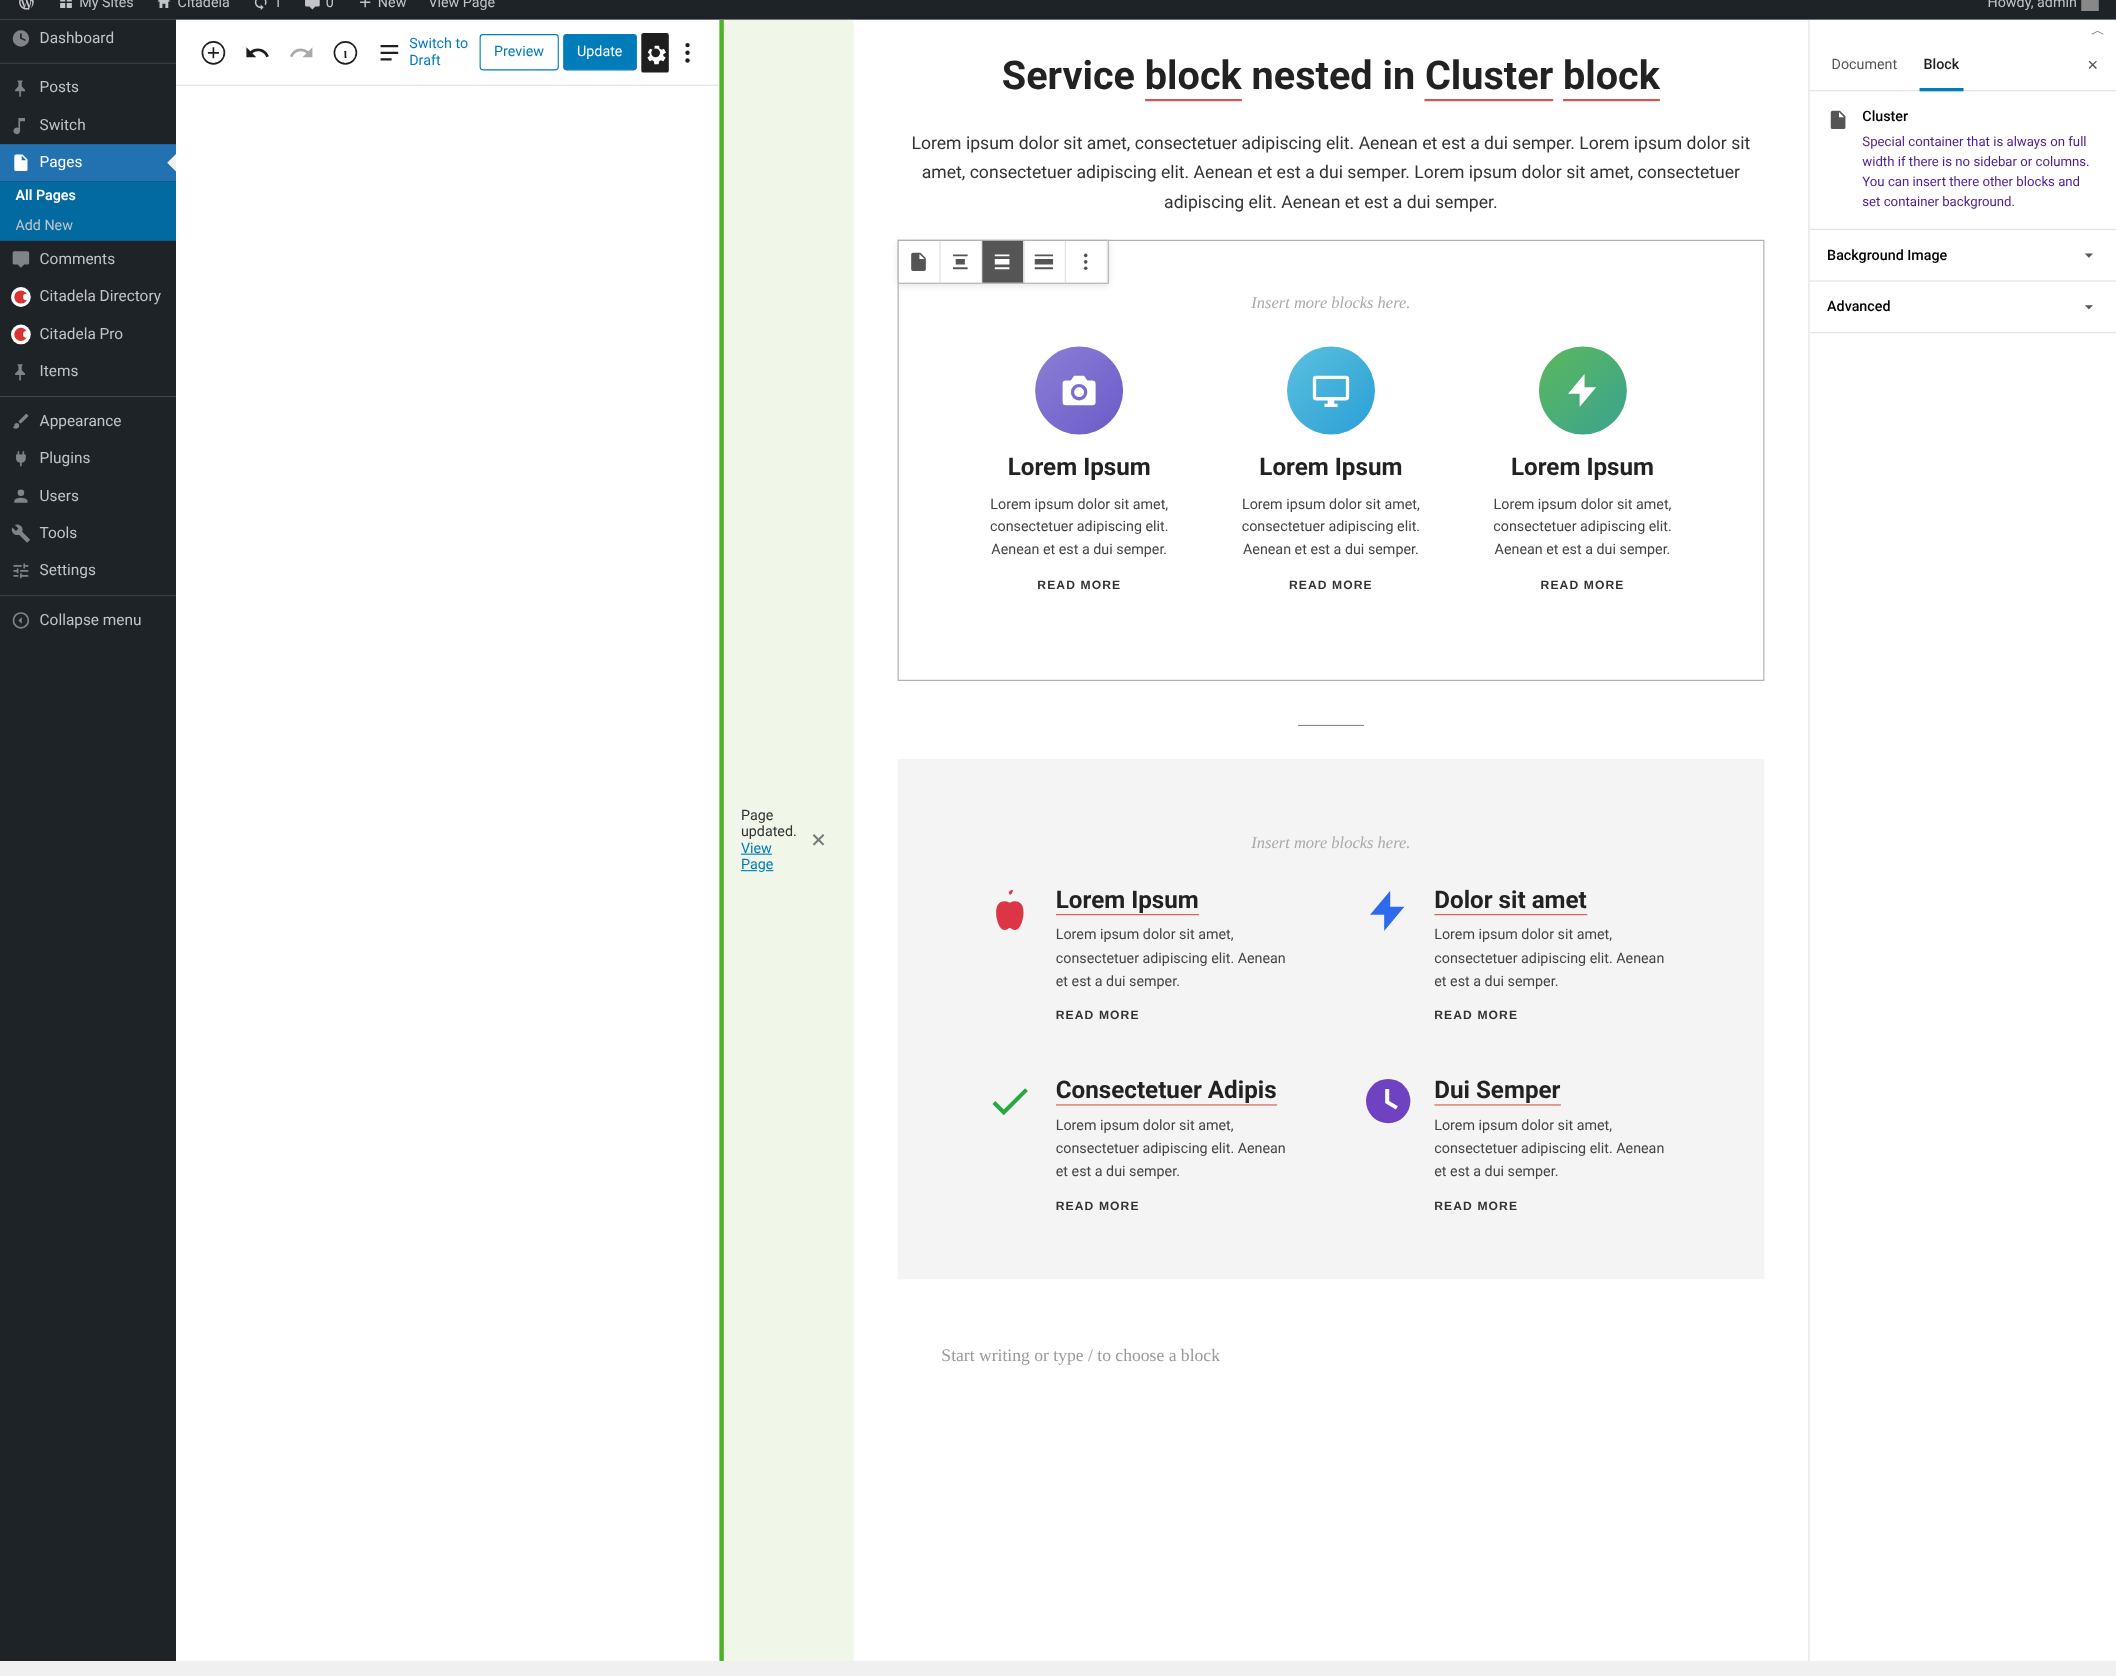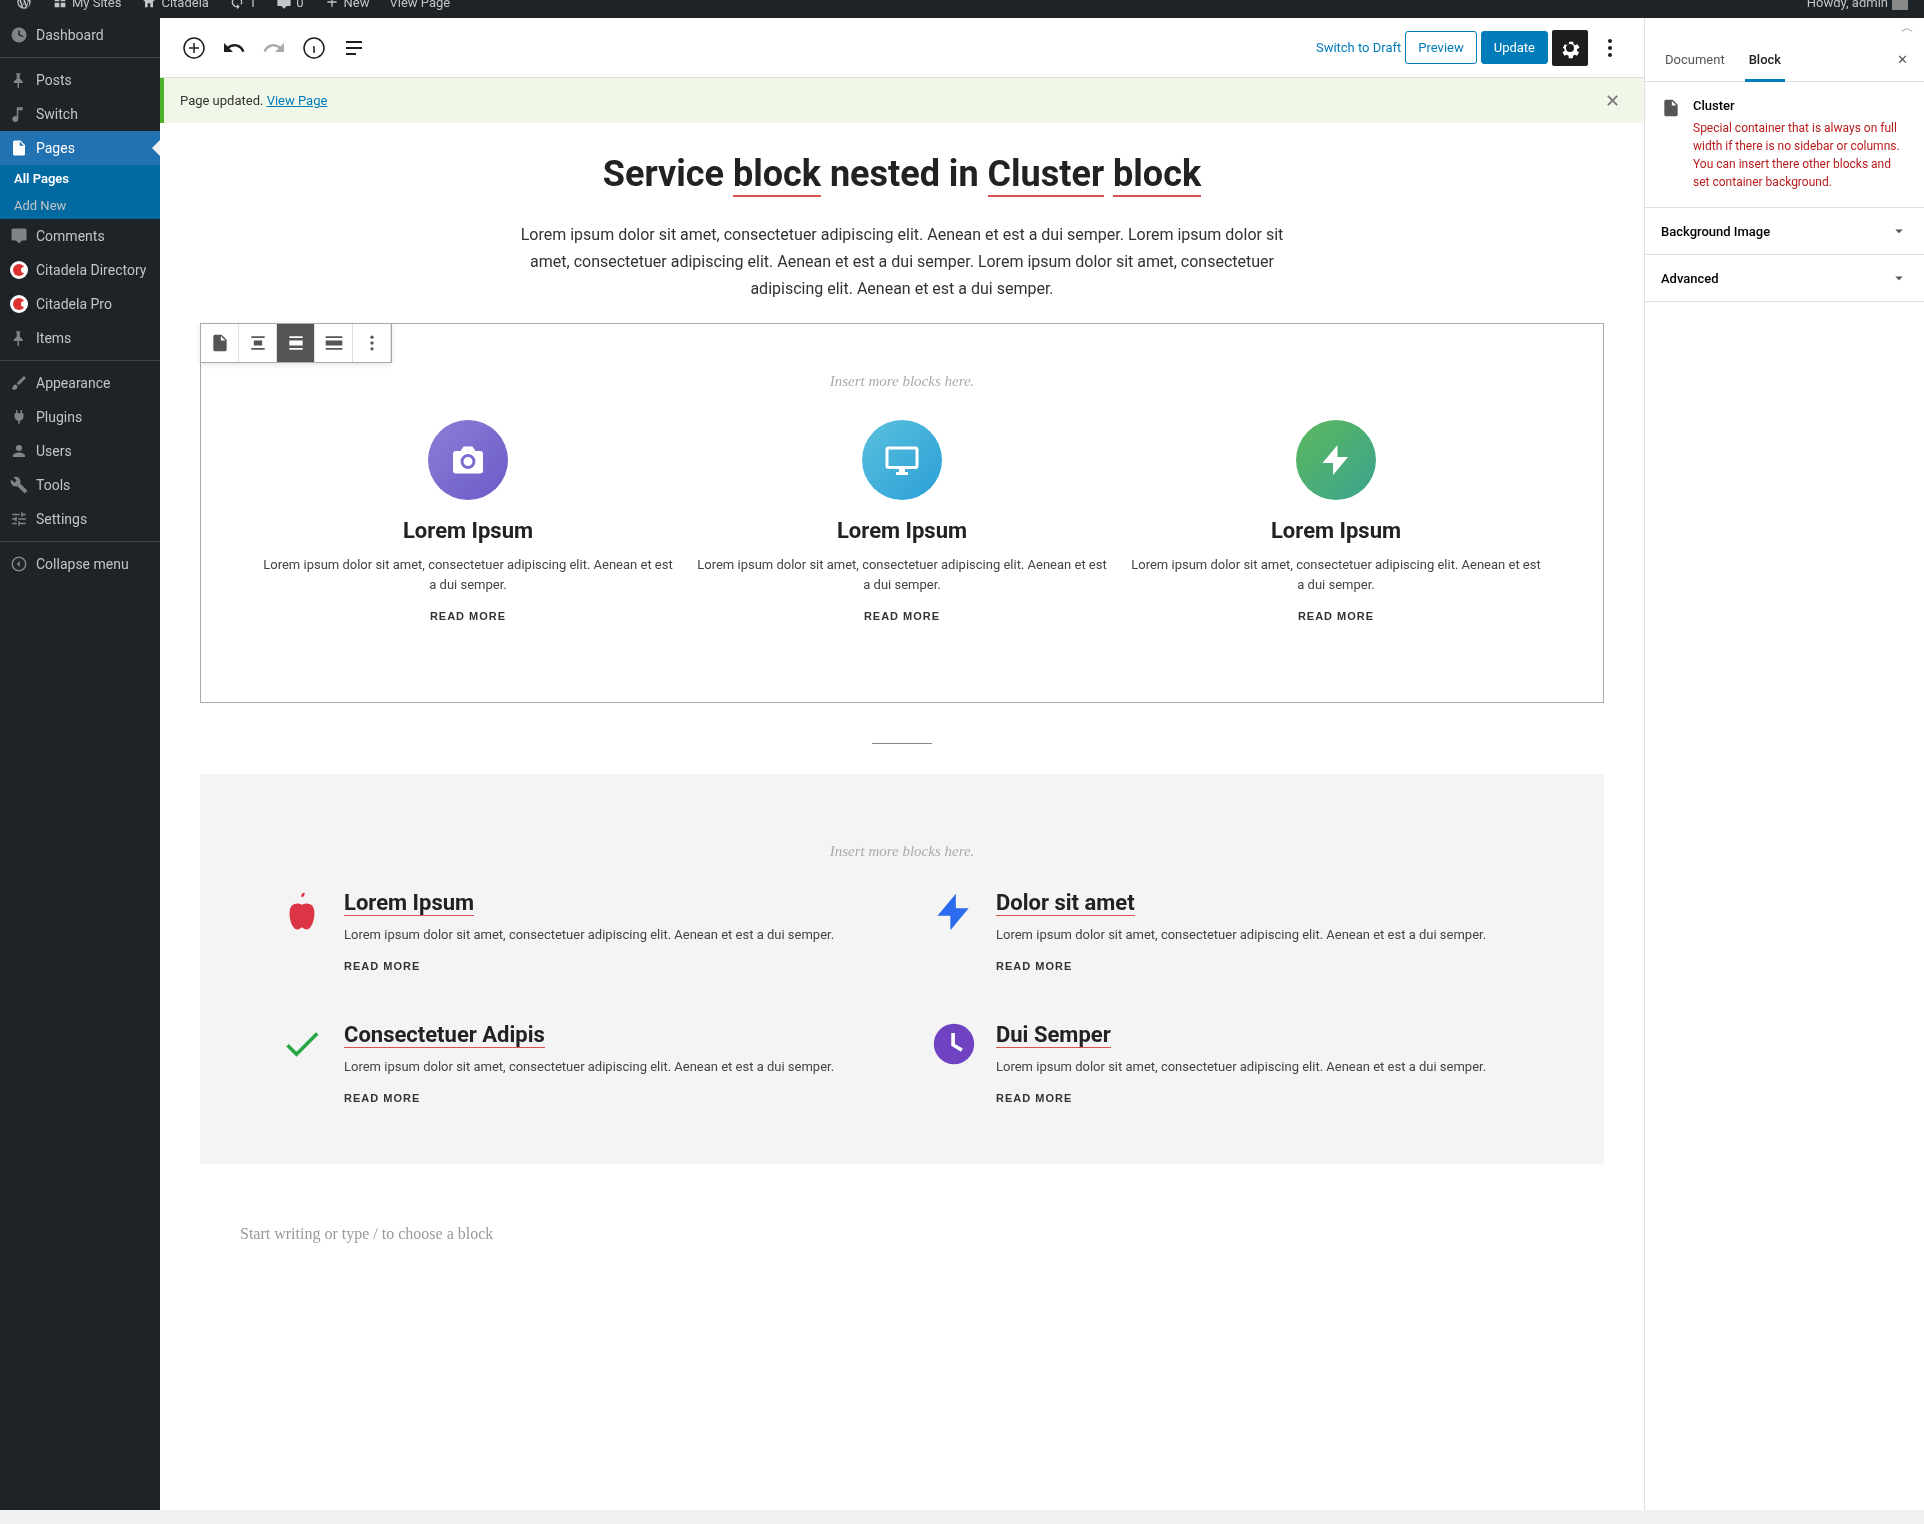--- a/index.html
+++ b/index.html
@@ -19,21 +19,21 @@
 .menu-item.active svg{opacity:1}
 .submenu{background:#0369a1}
 .submenu-item{padding:6px 12px 6px 14px;font-size:13px;cursor:pointer;color:#c3c4c7}
 .submenu-item.active{color:#fff;font-weight:600}
 .menu-sep{border-top:1px solid #3c434a;margin:5px 0}
 .cd-icon{width:18px;height:18px;border-radius:50%;background:#fff;display:flex;align-items:center;justify-content:center}
 .cd-icon-inner{width:12px;height:12px;border-radius:50%;background:#dc3232;position:relative}
 .cd-icon-inner::after{content:"";position:absolute;right:-2px;top:3px;width:6px;height:6px;background:#fff;border-radius:50%}
 
 .main{flex:1;display:flex;background:#fff;overflow:hidden}
-.editor{flex:1;display:flex;flex-direction:column;overflow:auto}
+.editor{flex:1;display:flex;flex-direction:row;overflow:auto}
 .toolbar{height:60px;border-bottom:1px solid #e0e0e0;display:flex;align-items:center;justify-content:space-between;padding:0 16px}
 .toolbar-left,.toolbar-right{display:flex;align-items:center;gap:4px}
 .tb-btn{width:36px;height:36px;display:flex;align-items:center;justify-content:center;cursor:pointer;border-radius:2px}
 .tb-btn svg{width:24px;height:24px;fill:#1e1e1e}
 .tb-btn.dim svg{fill:#aaa}
 .link{color:#007cba;font-size:13px;cursor:pointer}
 .btn{padding:8px 12px;font-size:13px;border-radius:3px;cursor:pointer;border:1px solid #007cba}
 .btn-secondary{background:#fff;color:#007cba}
 .btn-primary{background:#007cba;color:#fff}
 .tb-btn.active{background:#1e1e1e}
@@ -89,21 +89,21 @@
 .settings-header{display:flex;align-items:center;justify-content:flex-end;height:20px;padding-right:10px}
 .collapse{cursor:pointer;color:#777}
 .tabs{display:flex;border-bottom:1px solid #e0e0e0;padding:0 16px;gap:16px}
 .tab{padding:14px 4px;cursor:pointer;color:#555;position:relative}
 .tab.active{color:#1e1e1e;font-weight:500}
 .tab.active::after{content:"";position:absolute;bottom:-1px;left:0;right:0;height:3px;background:#007cba}
 .tab-close{margin-left:auto;cursor:pointer;padding:14px 0;color:#555}
 .panel-info{padding:16px;display:flex;gap:12px;border-bottom:1px solid #e0e0e0}
 .panel-info svg{width:20px;height:20px;fill:#555;flex-shrink:0}
 .panel-info-title{font-weight:500;margin-bottom:6px}
-.panel-info-desc{font-size:12px;color:#b91c1c;line-height:1.5}
+.panel-info-desc{font-size:12px;color:#4c1d95;line-height:1.5}
 .panel-section{padding:14px 16px;border-bottom:1px solid #e0e0e0;display:flex;justify-content:space-between;align-items:center;cursor:pointer;font-weight:500}
 .panel-section svg{width:18px;height:18px;fill:#555}
 </style>
 </head>
 <body>
 
 <div class="adminbar">
   <div class="adminbar-left">
     <div class="adminbar-item">
         <svg viewBox="0 0 24 24">

